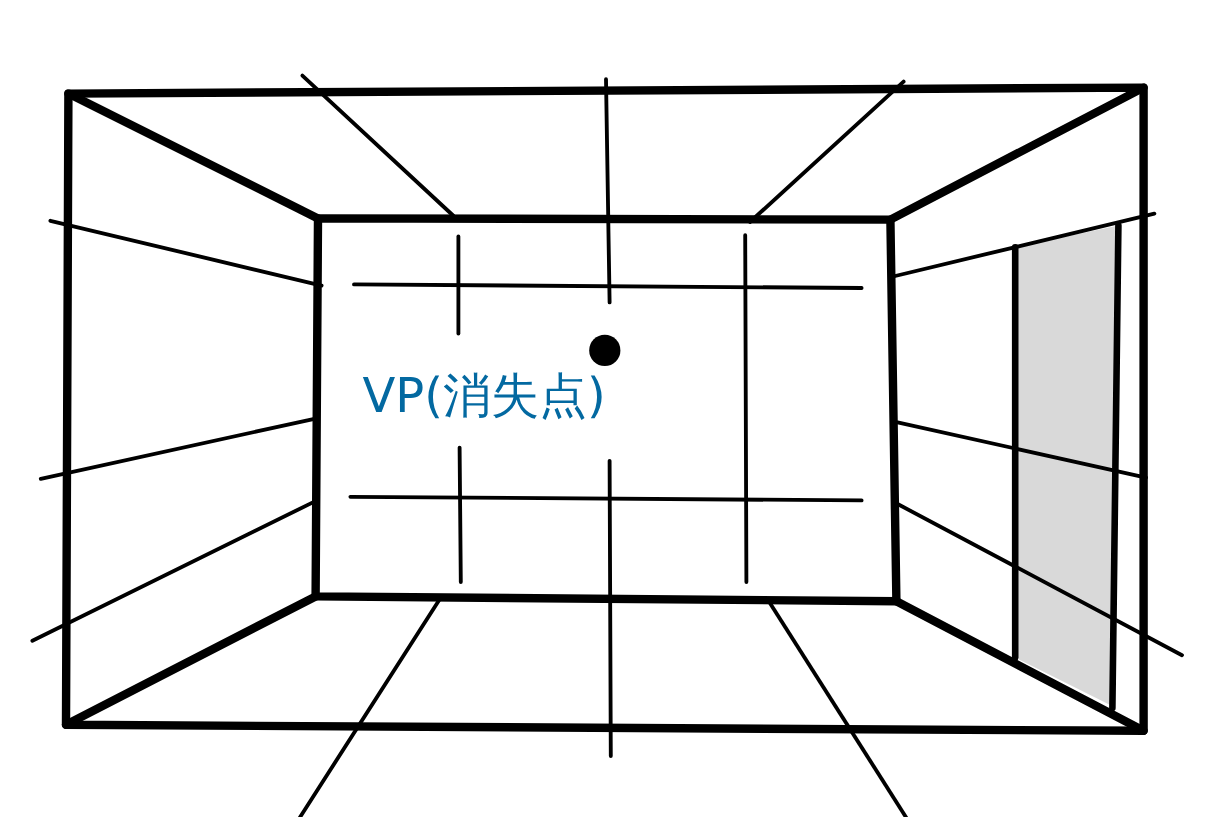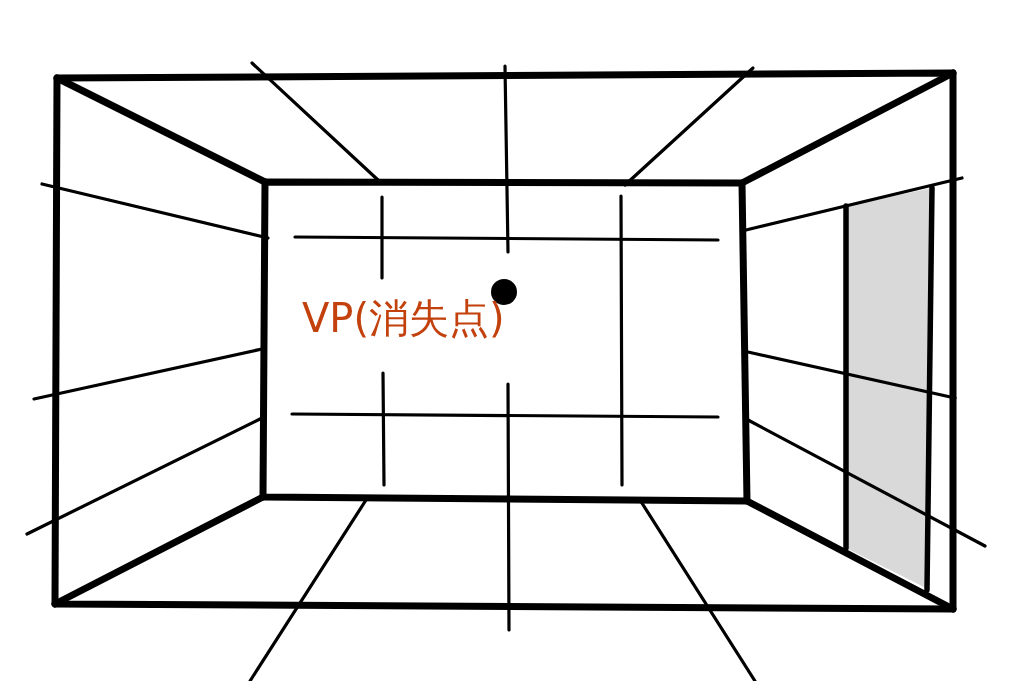--- a/index.html
+++ b/index.html
@@ -2,23 +2,23 @@
 <html><head>
   <meta charset="utf-8">
   <style>
     html, body { margin: 0; padding: 0; background: #ffffff; }
     body { width: 1024px; height: 681px; overflow: hidden; position: relative; }
     #stage { position: absolute; left: 0; top: 0; width: 1024px; height: 681px; }
     .thick { stroke: #000; stroke-width: 7; stroke-linecap: round; stroke-linejoin: round; fill: none; }
     .thin { stroke: #000; stroke-width: 3.2; stroke-linecap: round; fill: none; }
     .door-edge { stroke: #000; stroke-width: 5.5; stroke-linecap: round; fill: none; }
     #vp-label {
-      position: absolute; left: 302px; top: 298px;
+      position: absolute; left: 302px; top: 310px;
       font-family: "DejaVu Sans", sans-serif; font-size: 40px; font-weight: 500;
-      color: #c2410c; letter-spacing: 0px; white-space: nowrap; line-height: 1;
+      color: #0369a1; letter-spacing: 0px; white-space: nowrap; line-height: 1;
     }
   </style>
 </head>
 <body>
 
 <svg id="stage" viewBox="0 0 1024 681" xmlns="http://www.w3.org/2000/svg">
 
   <polygon points="846,206 932,188 926,588 846,548" fill="#d9d9d9" stroke="none"></polygon>
 
   <g>

